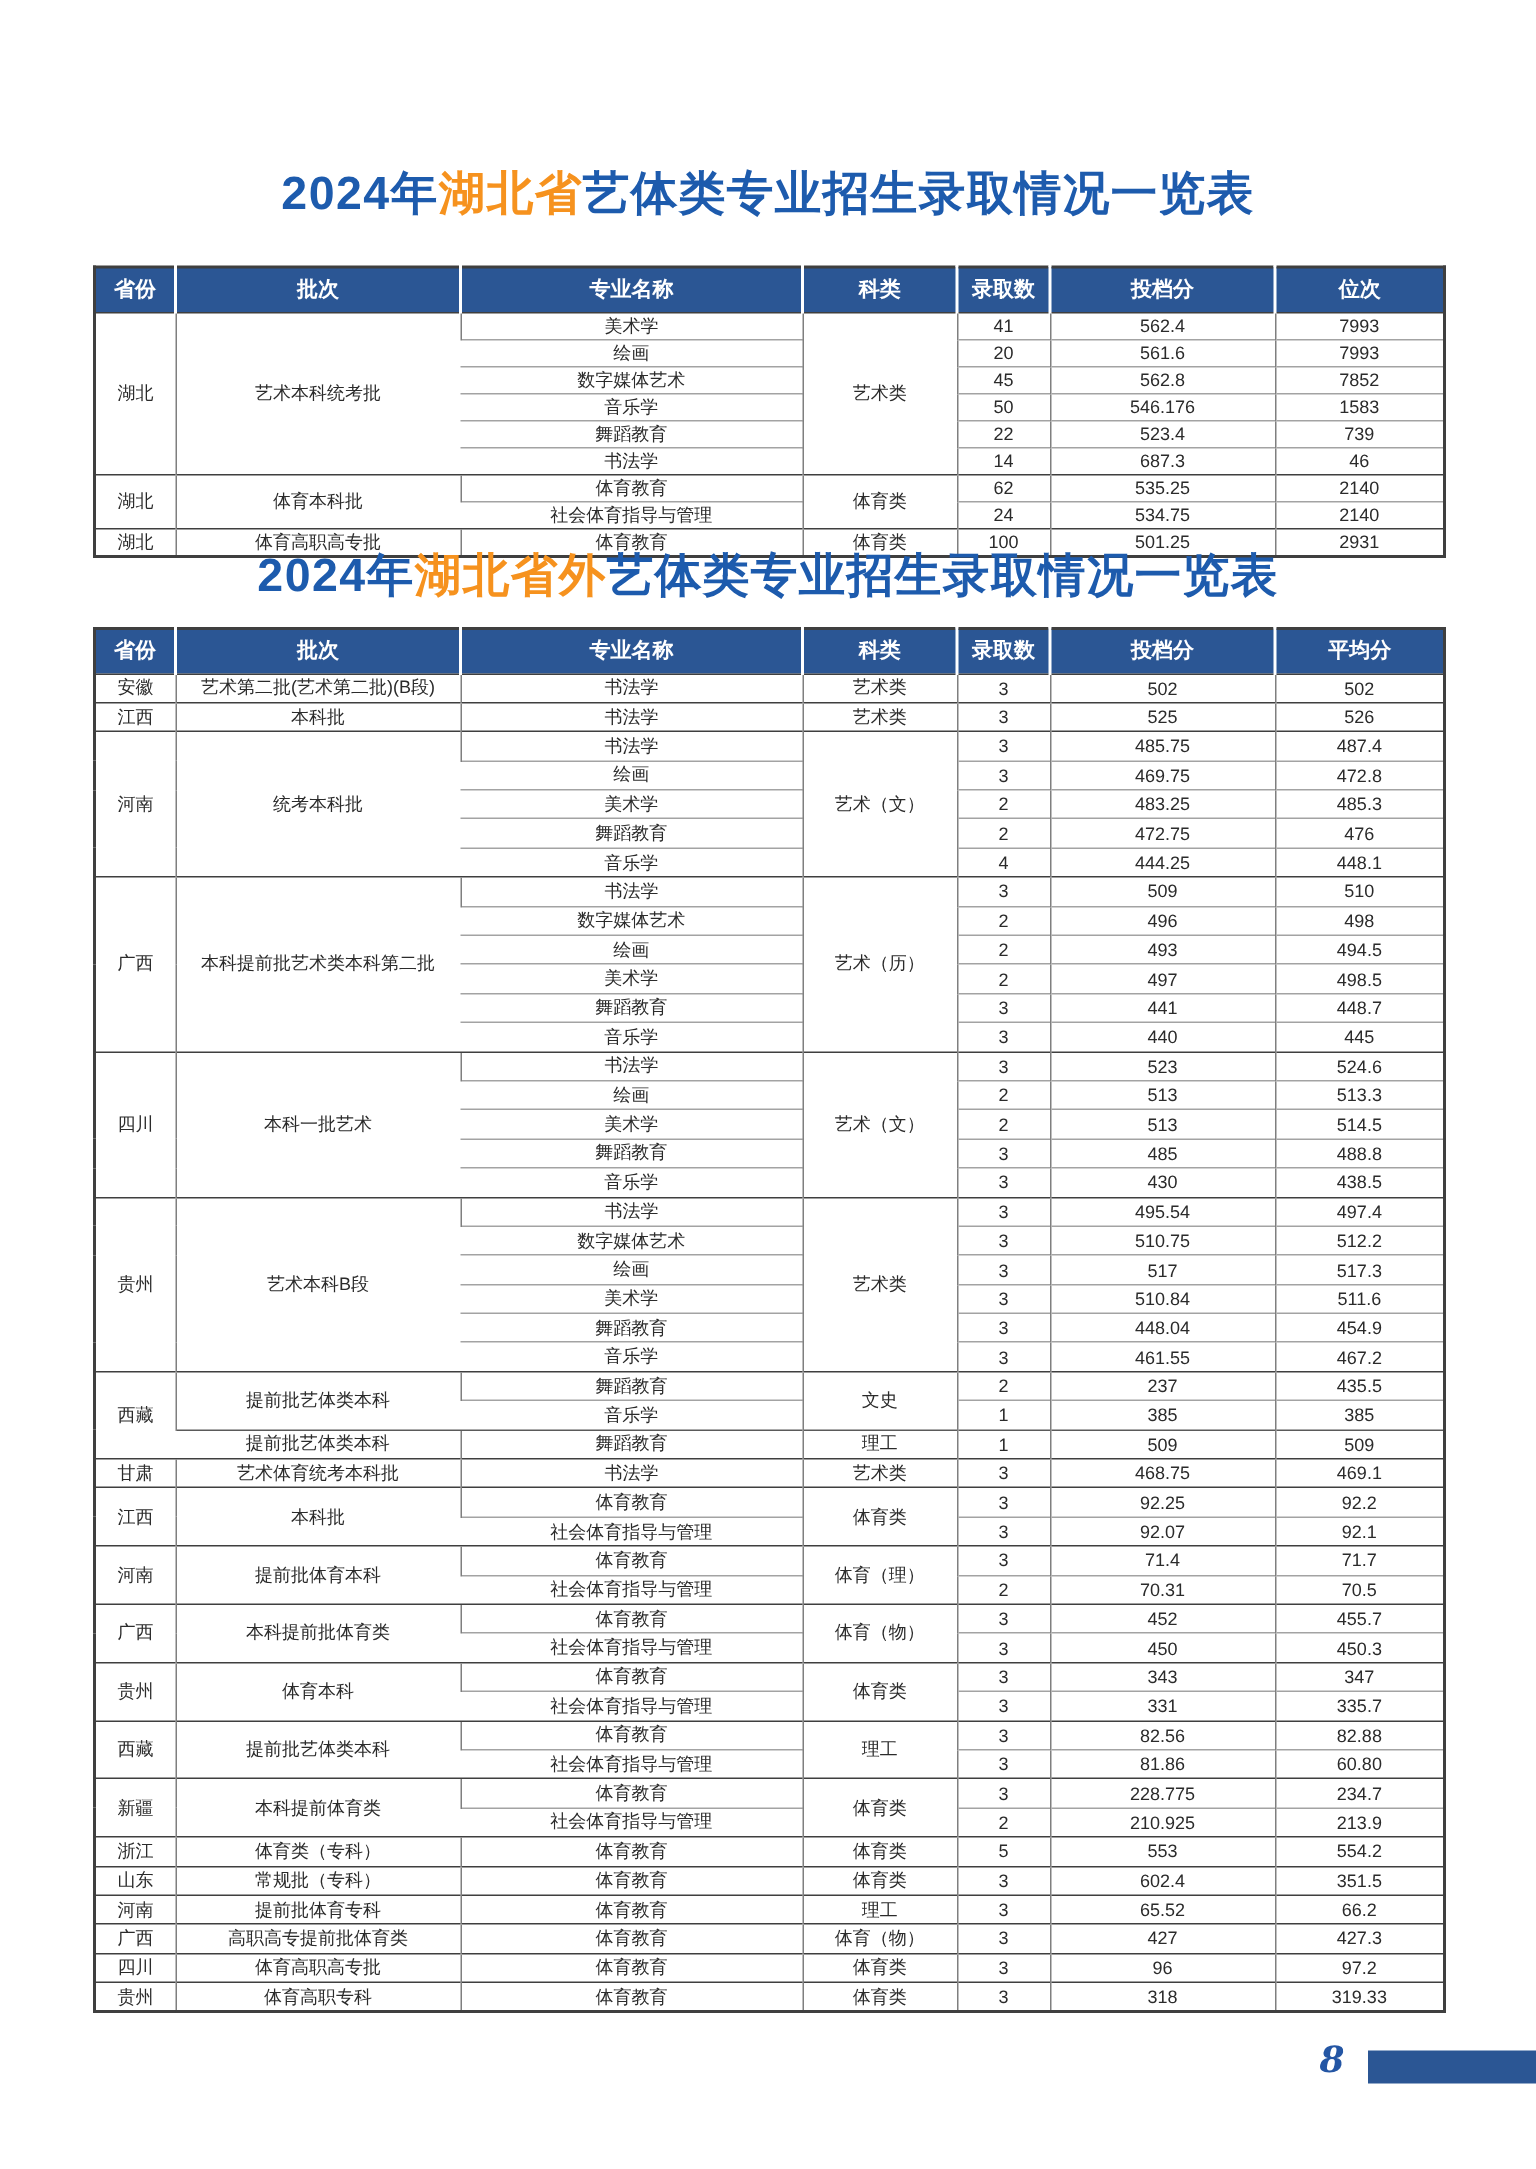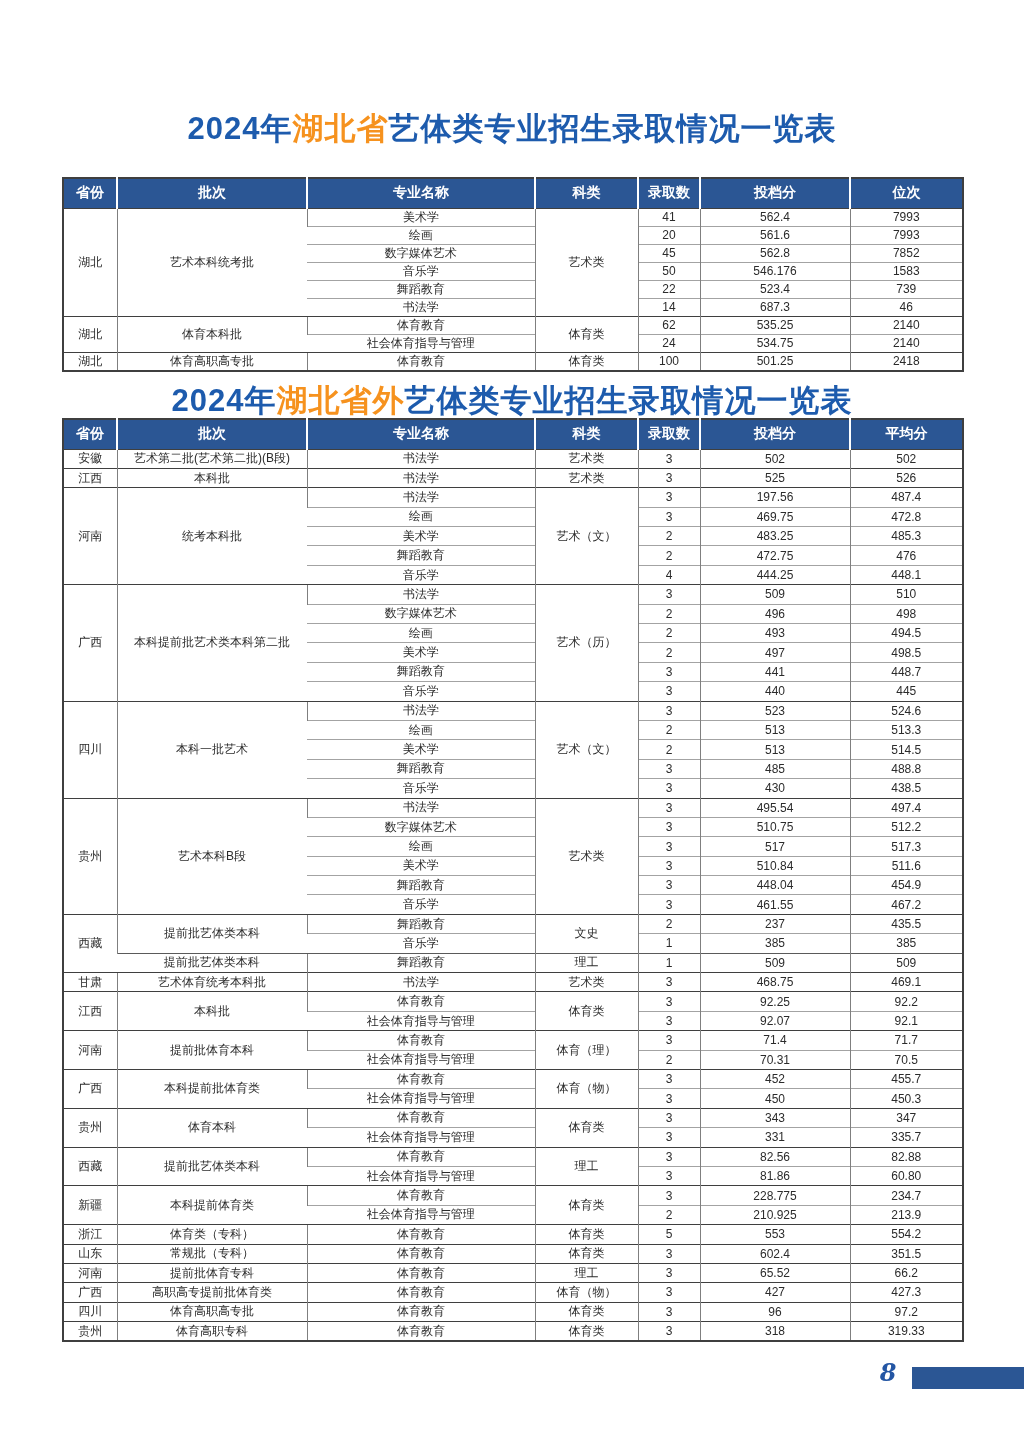--- a/index.html
+++ b/index.html
@@ -18,21 +18,21 @@
     width:1024px;height:1446px;position:relative;overflow:hidden;
     font-family:"Liberation Sans",sans-serif;color:var(--text);
   }
   .title{
     position:absolute;left:0;width:1024px;text-align:center;
     font-size:31px;font-weight:bold;color:var(--title-blue);
     letter-spacing:1px;white-space:nowrap;
   }
   .title .hl{color:var(--title-orange);margin-top:44px;}
   #title1{top:108px;}
-  #title2{top:380px;}
+  #title2{top:363px;}
   .tbl-wrap{position:absolute;left:62px;width:900px;}
   #table1-wrap{top:177px;}
   #table2-wrap{top:418px;}
   table{
     width:900px;border-collapse:collapse;table-layout:fixed;
     border:2px solid var(--border-dark);
   }
   col.c-prov{width:54px;}
   col.c-batch{width:190px;}
   col.c-major{width:228px;}
@@ -151,21 +151,21 @@
             <td>534.75</td>
             <td>2140</td>
           </tr>
           <tr class="group-start">
             <td rowspan="1">湖北</td>
             <td rowspan="1">体育高职高专批</td>
             <td>体育教育</td>
             <td rowspan="1">体育类</td>
             <td>100</td>
             <td>501.25</td>
-            <td>2418</td>
+            <td>2931</td>
           </tr>
         </tbody>
     </table>
   </div>
 
   <div class="title" id="title2"><span>2024年</span><span class="hl">湖北省外</span><span>艺体类专业招生录取情况一览表</span></div>
 
   <div class="tbl-wrap" id="table2-wrap">
     <table>
       <colgroup>
@@ -206,21 +206,21 @@
             <td>3</td>
             <td>525</td>
             <td>526</td>
           </tr>
           <tr class="group-start">
             <td rowspan="5">河南</td>
             <td rowspan="5">统考本科批</td>
             <td>书法学</td>
             <td rowspan="5">艺术（文）</td>
             <td>3</td>
-            <td>197.56</td>
+            <td>485.75</td>
             <td>487.4</td>
           </tr>
           <tr>
             <td>绘画</td>
             <td>3</td>
             <td>469.75</td>
             <td>472.8</td>
           </tr>
           <tr>
             <td>美术学</td>

